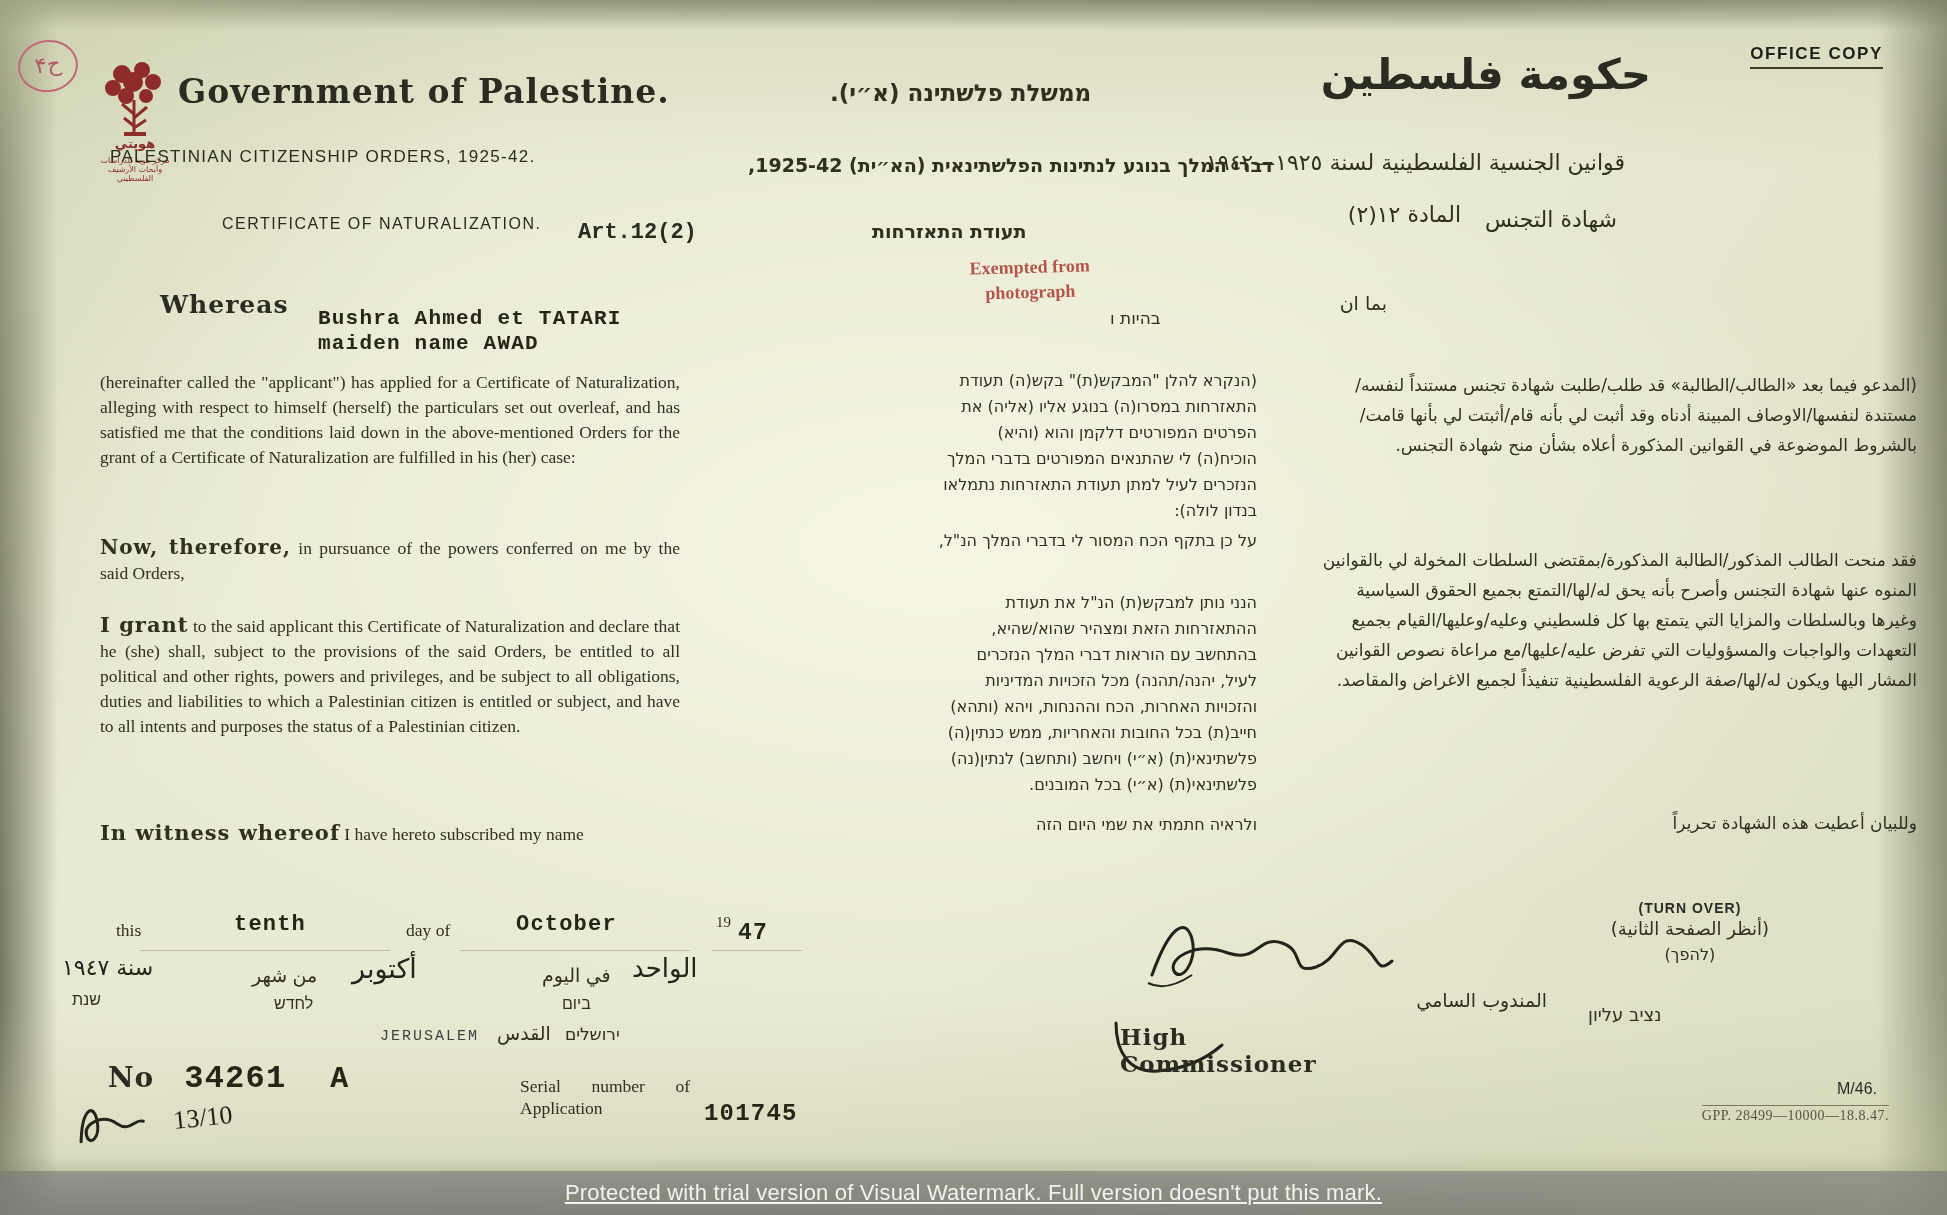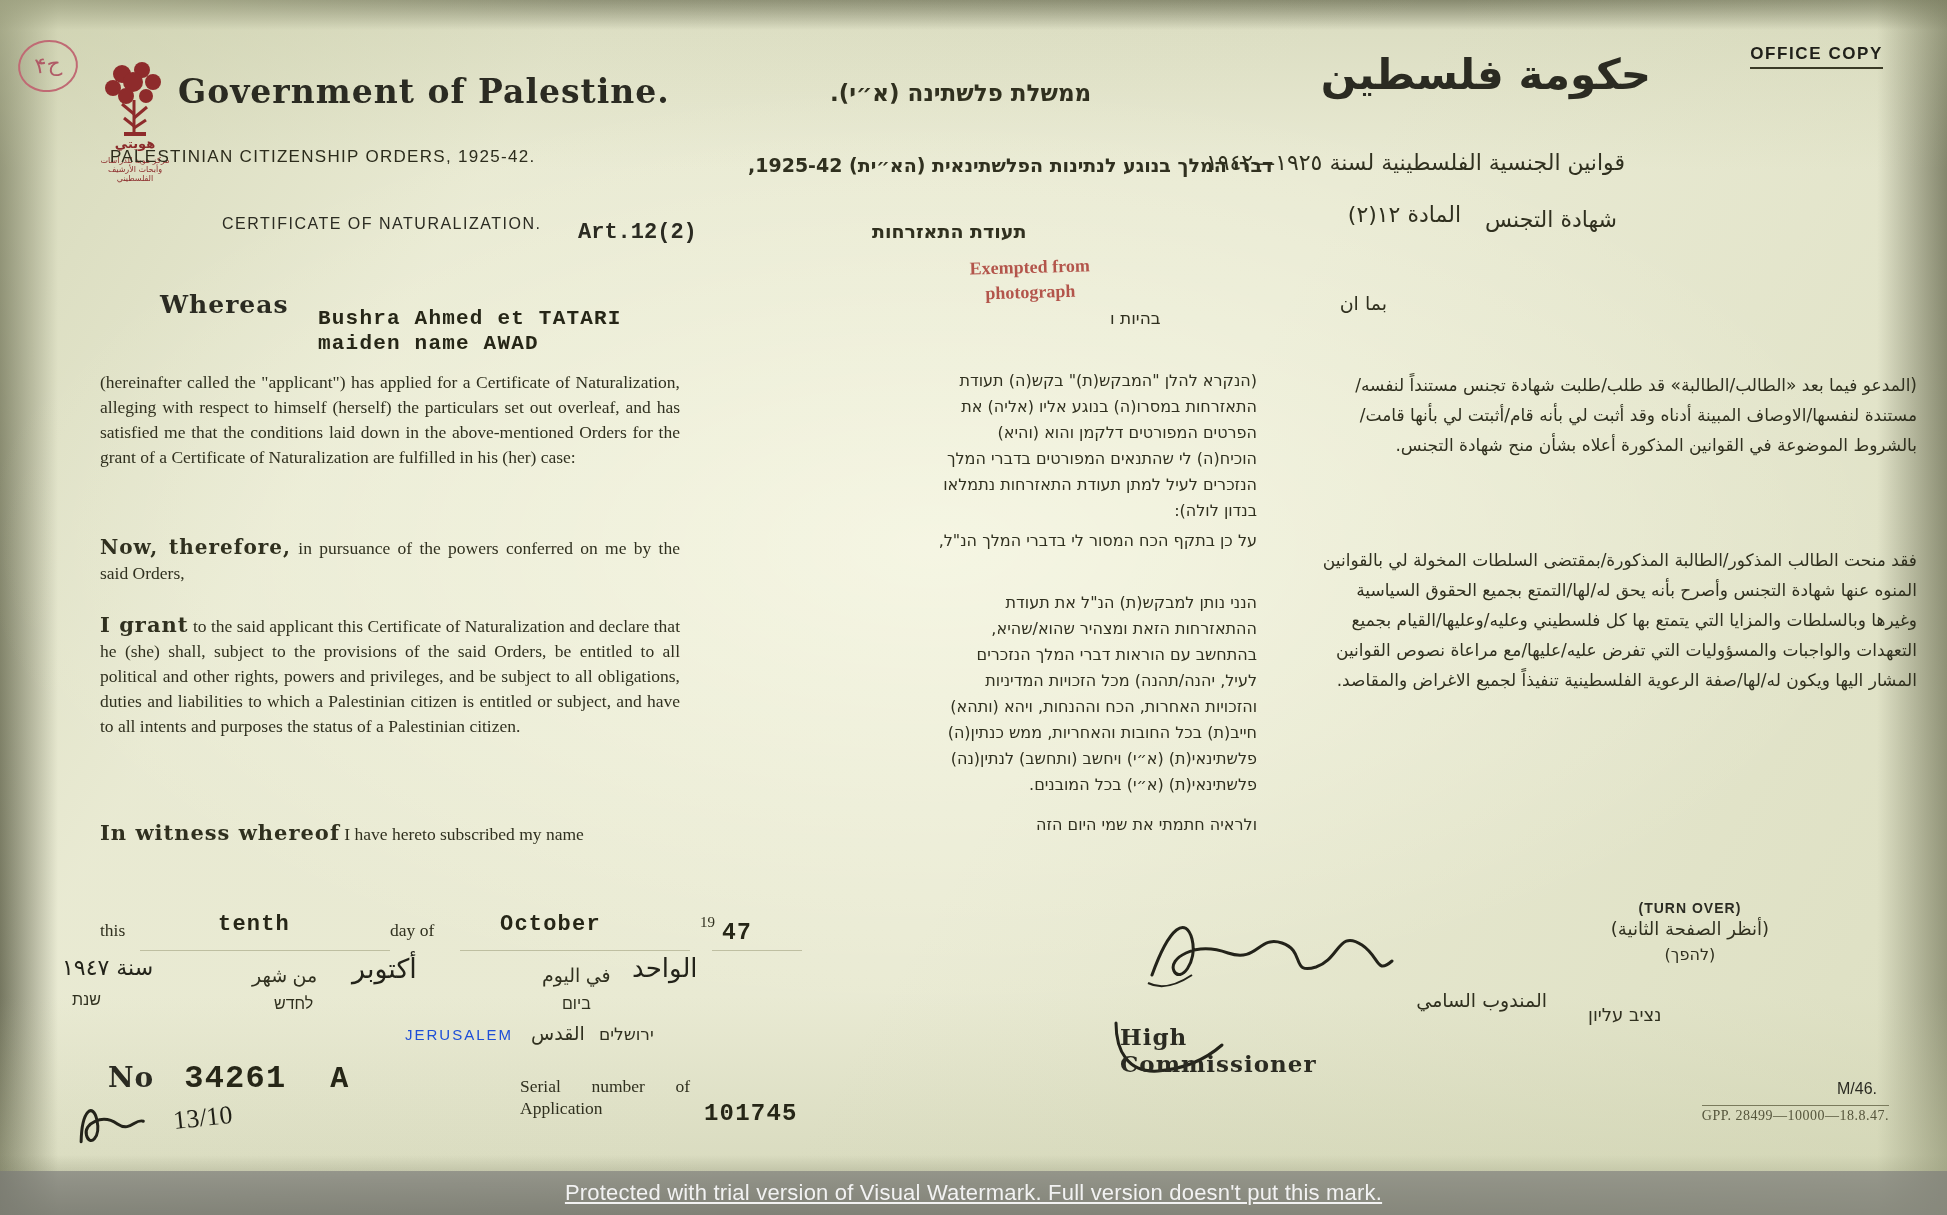--- a/index.html
+++ b/index.html
@@ -66,25 +66,24 @@
     line-height: 30px;
     color: #30301f;
   }
   .typed {
     font-family: "Liberation Mono", monospace;
     font-weight: bold;
     letter-spacing: 1.2px;
     color: #262617;
   }
   .smallcaps {
-    font-family: Liberation Sans, sans-serif;
+    font-family: Liberation Mono, monospace;
     letter-spacing: 2px;
     font-size: 16px;
-    color: #1d4ed8;
-    margin-left: 25px;
+    color: #404040;
   }
   .handwrite {
     font-family: "DejaVu Serif", serif;
     color: #23231a;
   }
 
   
   #office-copy {
     right: 64px; top: 44px;
     font-family: "Liberation Sans", sans-serif;
@@ -150,21 +149,21 @@
   #heb-p1 { right: 690px; top: 368px; width: 320px; }
   #heb-p2 { right: 690px; top: 528px; width: 320px; }
   #heb-p3 { right: 690px; top: 590px; width: 320px; }
   #heb-p4 { right: 690px; top: 812px; width: 320px; }
 
   #ara-p1 { right: 30px; top: 370px; width: 600px; }
   #ara-p2 { right: 30px; top: 545px; width: 600px; }
   #ara-p3 { right: 30px; top: 808px; width: 600px; }
 
   #date-line { left: 100px; top: 908px; width: 880px; height: 60px; }
-  #date-line span { position: absolute; }
+  #date-line span { position: absolute; margin-left: 16px; }
 
   #ara-date { left: 62px; top: 955px; width: 720px; height: 80px; }
   #ara-date span { position: absolute; font-family: Liberation Sans, sans-serif; }
 
   #jerusalem { left: 380px; top: 1018px; }
 
   #serial-no { left: 108px; top: 1060px; }
   #serial-app { left: 520px; top: 1075px; }
 
   #hc-block { left: 1120px; top: 975px; }
@@ -315,20 +314,21 @@
     <span class="blackletter" style="font-size:21px;">In witness whereof</span><span> I have hereto subscribed my name</span>
   </div>
 
   <div class="layer heb" id="heb-p1">(הנקרא להלן "המבקש(ת)" בקש(ה) תעודת התאזרחות במסרו(ה) בנוגע אליו (אליה) את הפרטים המפורטים דלקמן והוא (והיא) הוכיח(ה) לי שהתנאים המפורטים בדברי המלך הנזכרים לעיל למתן תעודת התאזרחות נתמלאו בנדון לולה):</div>
   <div class="layer heb" id="heb-p2">על כן בתקף הכח המסור לי בדברי המלך הנ"ל,</div>
   <div class="layer heb" id="heb-p3">הנני נותן למבקש(ת) הנ"ל את תעודת ההתאזרחות הזאת ומצהיר שהוא/שהיא, בהתחשב עם הוראות דברי המלך הנזכרים לעיל, יהנה/תהנה) מכל הזכויות המדיניות והזכויות האחרות, הכח וההנחות, ויהא (ותהא) חייב(ת) בכל החובות והאחריות, ממש כנתין(ה) פלשתינאי(ת) (א״י) ויחשב (ותחשב) לנתין(נה) פלשתינאי(ת) (א״י) בכל המובנים.</div>
   <div class="layer heb" id="heb-p4">ולראיה חתמתי את שמי היום הזה</div>
 
   <div class="layer ara" id="ara-p1">(المدعو فيما بعد «الطالب/الطالبة» قد طلب/طلبت شهادة تجنس مستنداً لنفسه/مستندة لنفسها/الاوصاف المبينة أدناه وقد أثبت لي بأنه قام/أثبتت لي بأنها قامت/بالشروط الموضوعة في القوانين المذكورة أعلاه بشأن منح شهادة التجنس.</div>
   <div class="layer ara" id="ara-p2">فقد منحت الطالب المذكور/الطالبة المذكورة/بمقتضى السلطات المخولة لي بالقوانين المنوه عنها شهادة التجنس وأصرح بأنه يحق له/لها/التمتع بجميع الحقوق السياسية وغيرها وبالسلطات والمزايا التي يتمتع بها كل فلسطيني وعليه/وعليها/القيام بجميع التعهدات والواجبات والمسؤوليات التي تفرض عليه/عليها/مع مراعاة نصوص القوانين المشار اليها ويكون له/لها/صفة الرعوية الفلسطينية تنفيذاً لجميع الاغراض والمقاصد.</div>
+  <div class="layer ara" id="ara-p3">وللبيان أعطيت هذه الشهادة تحريراً</div>
 
   <div class="layer" id="date-line">
     <span class="eng-body" style="left:0; top:10px;">this</span>
     <span class="typed" style="left:118px; top:4px; font-size:22px;">tenth</span>
     <span class="eng-body" style="left:290px; top:10px;">day of</span>
     <span class="typed" style="left:400px; top:4px; font-size:22px;">October</span>
     <span class="eng-body" style="left:600px; top:2px; font-size:15px;">19</span>
     <span class="typed" style="left:622px; top:12px; font-size:23px;">47</span>
     <div class="faint-rule" style="left:40px; top:42px; width:250px;"></div>
     <div class="faint-rule" style="left:360px; top:42px; width:230px;"></div>

